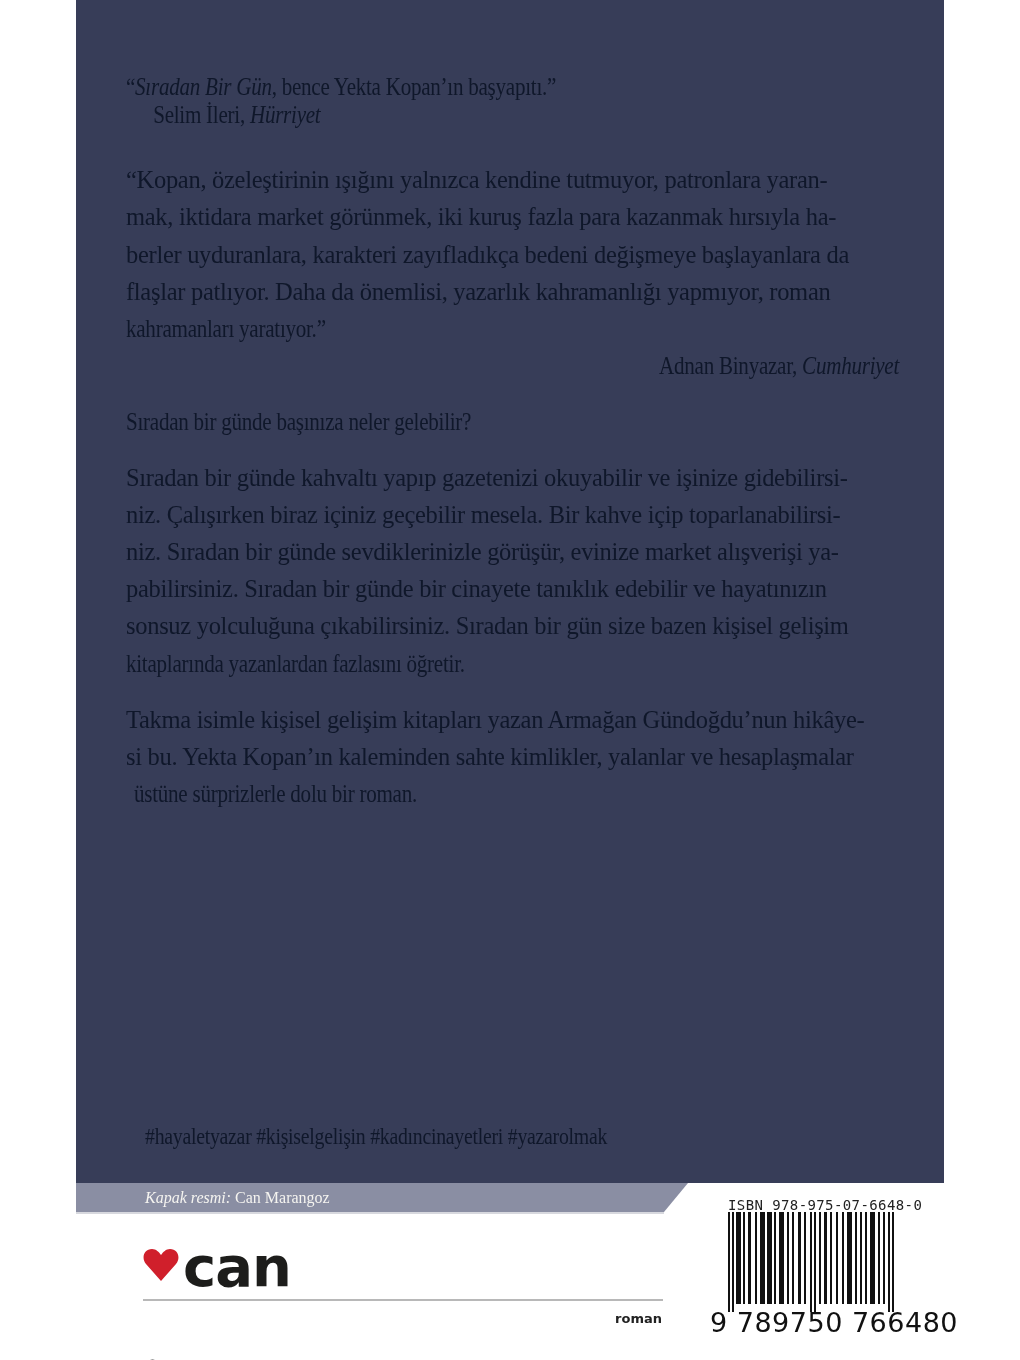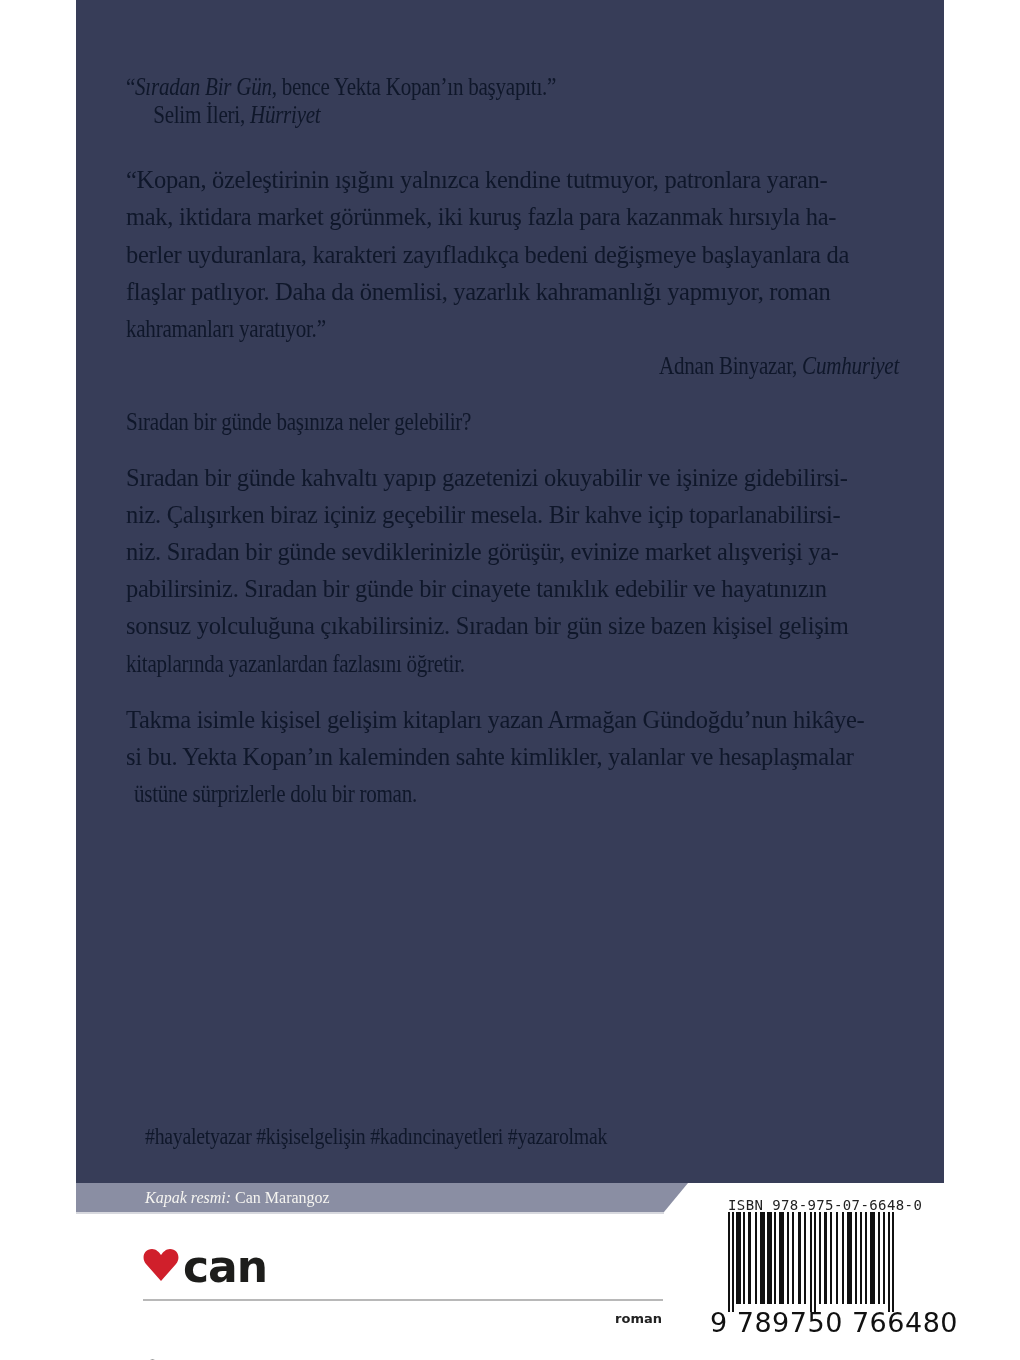--- a/index.html
+++ b/index.html
@@ -9,21 +9,21 @@
   .line { position:absolute; left:126px; width:773px; font-size:24.5px; line-height:30px; white-space:nowrap; letter-spacing:-0.3px; transform-origin:left top; }
   .just { text-align:justify; text-align-last:justify; }
   .right { text-align:right; }
   .line i { font-style:italic; }
   .band { position:absolute; left:76px; top:1183px; width:612px; height:29px; background:#8a8ea3;
           clip-path:polygon(0 0, 612px 0, 588px 29px, 0 29px); }
   .band-bottom { position:absolute; left:76px; top:1212px; width:588px; height:2px; background:#d7d8de; }
   .band-text { position:absolute; left:145px; top:1189px; font-size:16px; color:#f5f4f0; white-space:nowrap; }
   .band-text i { }
   .logo { position:absolute; left:143px; top:1245px; display:flex; align-items:center; gap:4px; }
-  .logo-word { font-family:"DejaVu Sans","Liberation Sans",sans-serif; font-weight:bold; font-size:44px; color:#1d1d1b; letter-spacing:-1px; line-height:44px; }
+  .logo-word { font-family:"DejaVu Sans","Liberation Sans",sans-serif; font-weight:bold; font-size:56px; color:#1d1d1b; letter-spacing:-1px; line-height:44px; }
   .rule { position:absolute; left:143px; top:1299px; width:520px; height:2px; background:#b8b8b8; }
   .footer { position:absolute; left:146px; top:1359px; font-family:"DejaVu Sans","Liberation Sans",sans-serif; font-size:13px; color:#333; display:flex; align-items:center; gap:8px; white-space:nowrap; }
   .sep { color:#888; }
   .genre { position:absolute; left:612px; top:1311px; width:50px; text-align:right; font-family:"DejaVu Sans","Liberation Sans",sans-serif; font-size:13px; font-weight:bold; color:#222; }
   .isbn-label { position:absolute; left:728px; top:1197px; font-family:"DejaVu Sans Mono","Liberation Mono",monospace; font-size:14px; color:#222; letter-spacing:0.4px;text-align:right; }
   .barcode { position:absolute; left:728px; top:1212px; width:168px; height:100px; }
   .isbn-digits { position:absolute; left:710px; top:1307px; font-family:"DejaVu Sans","Liberation Sans",sans-serif; font-size:27px; color:#111; letter-spacing:0.5px; }
 </style>
 </head>
 <body>

